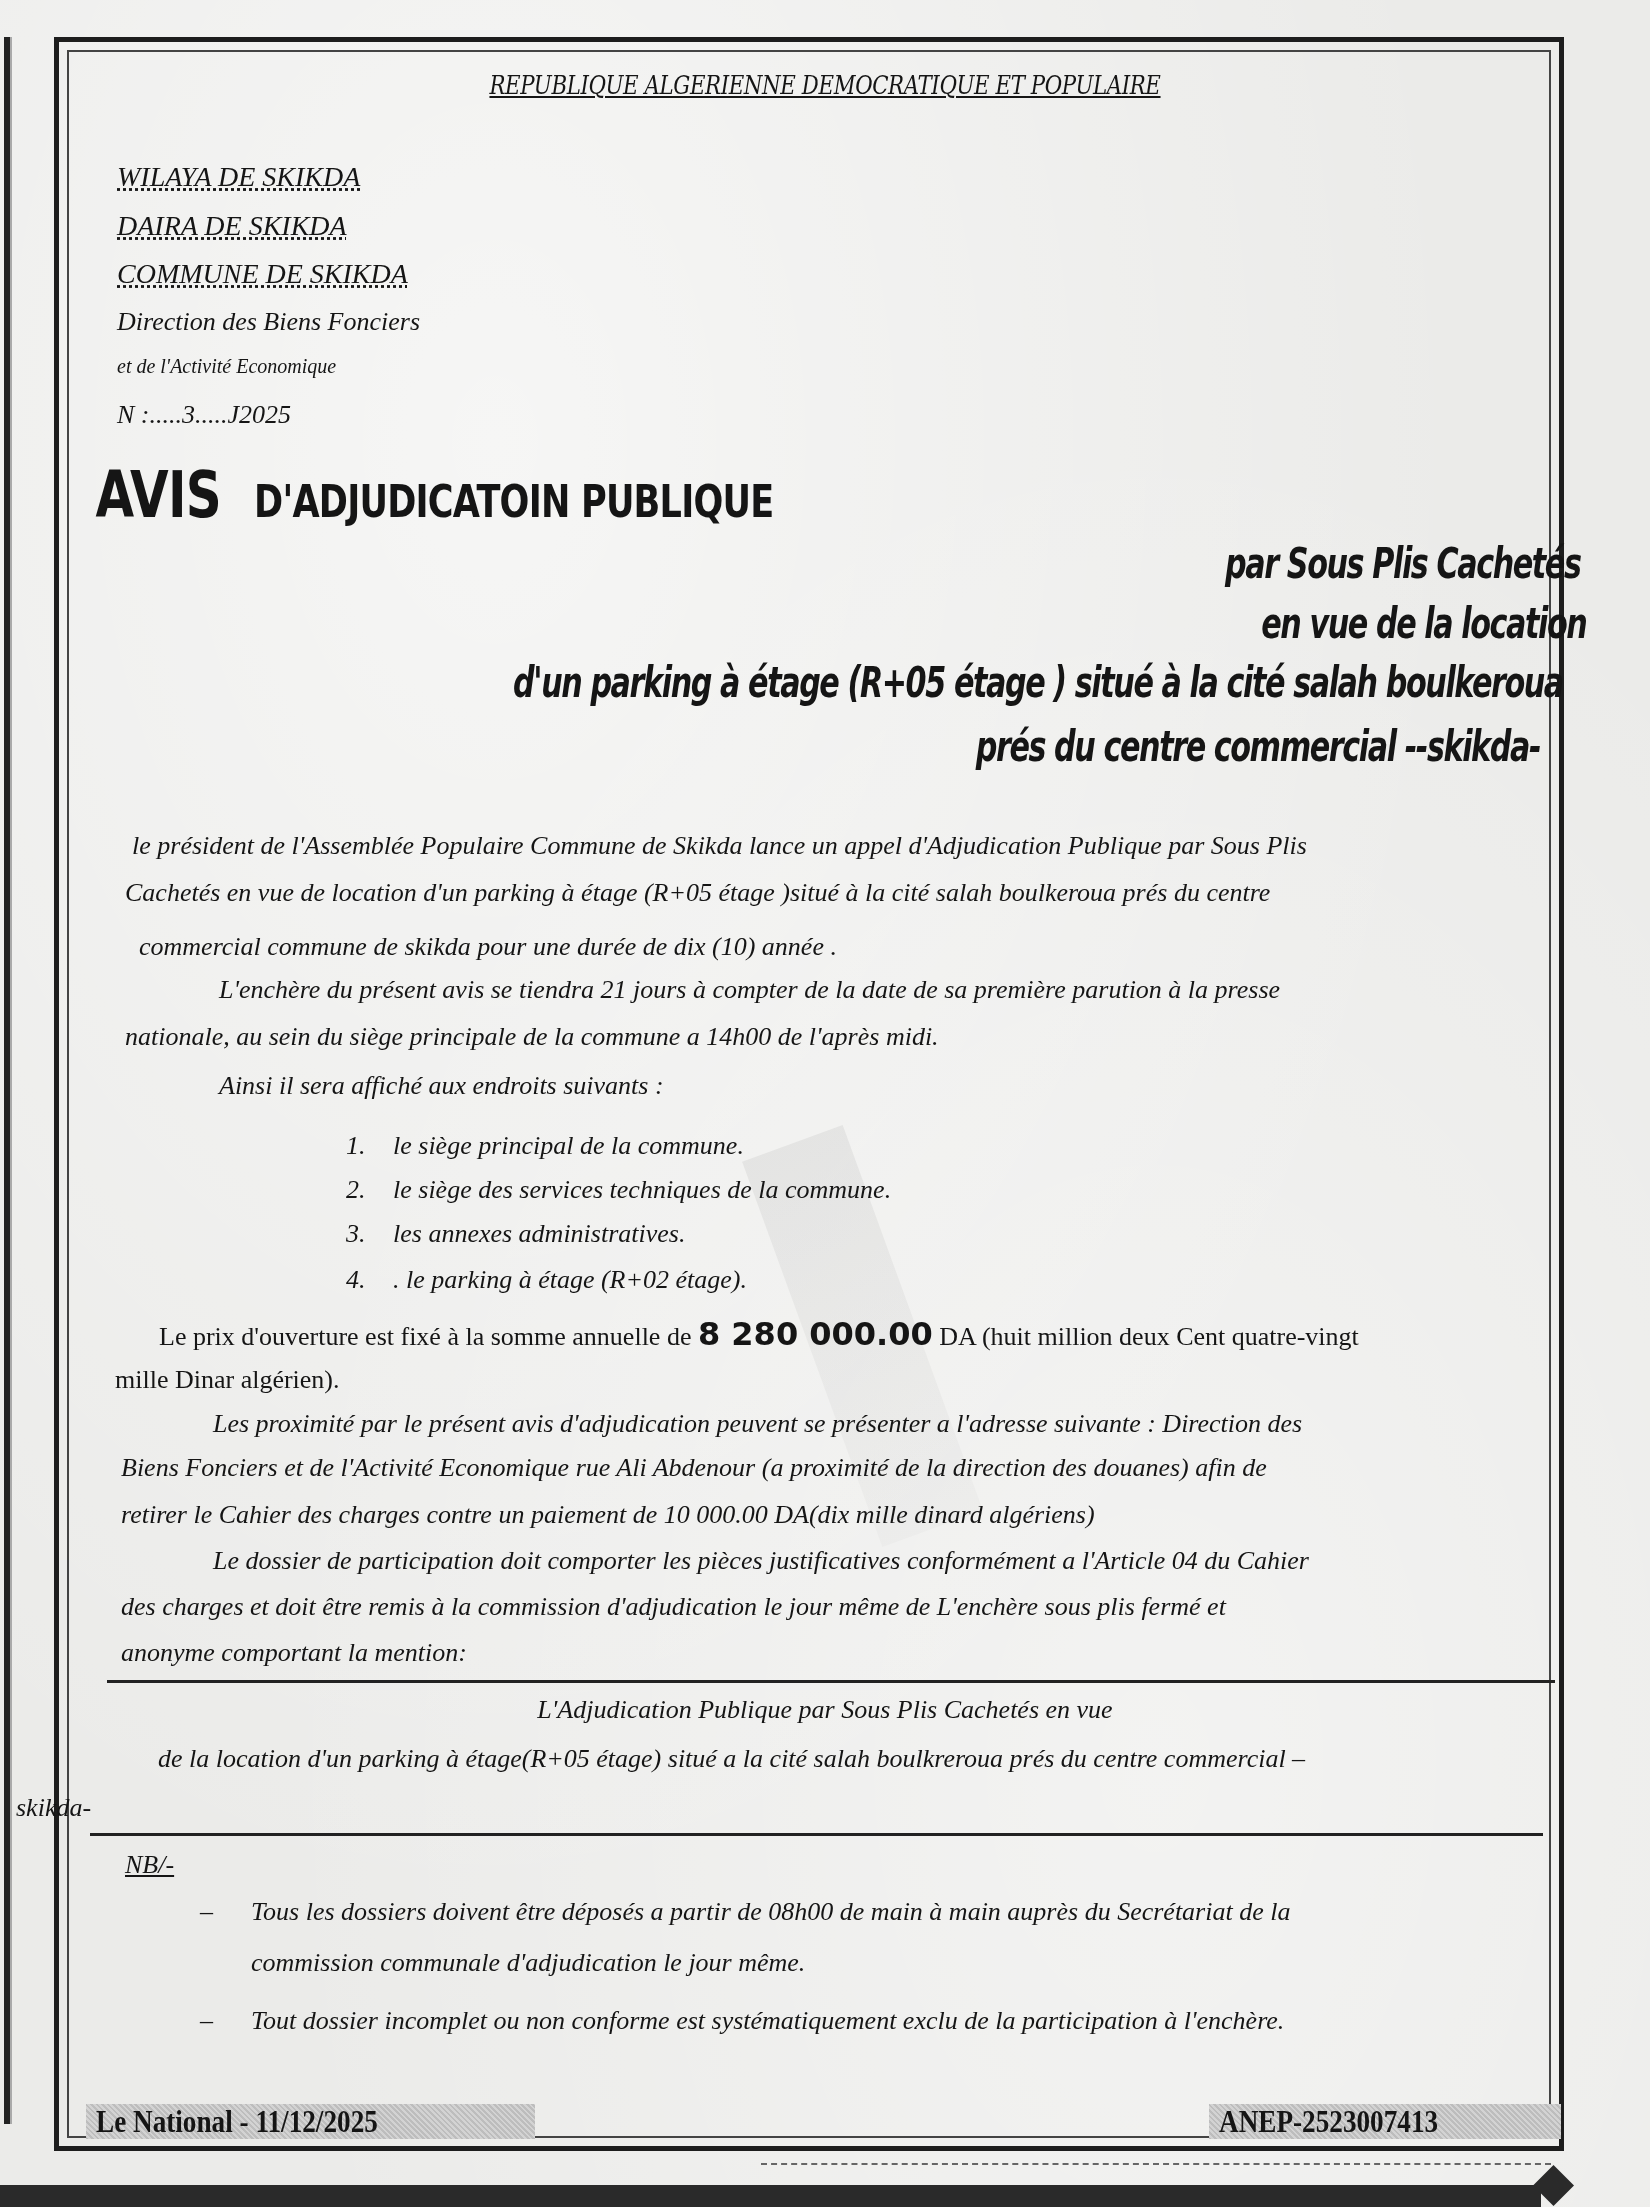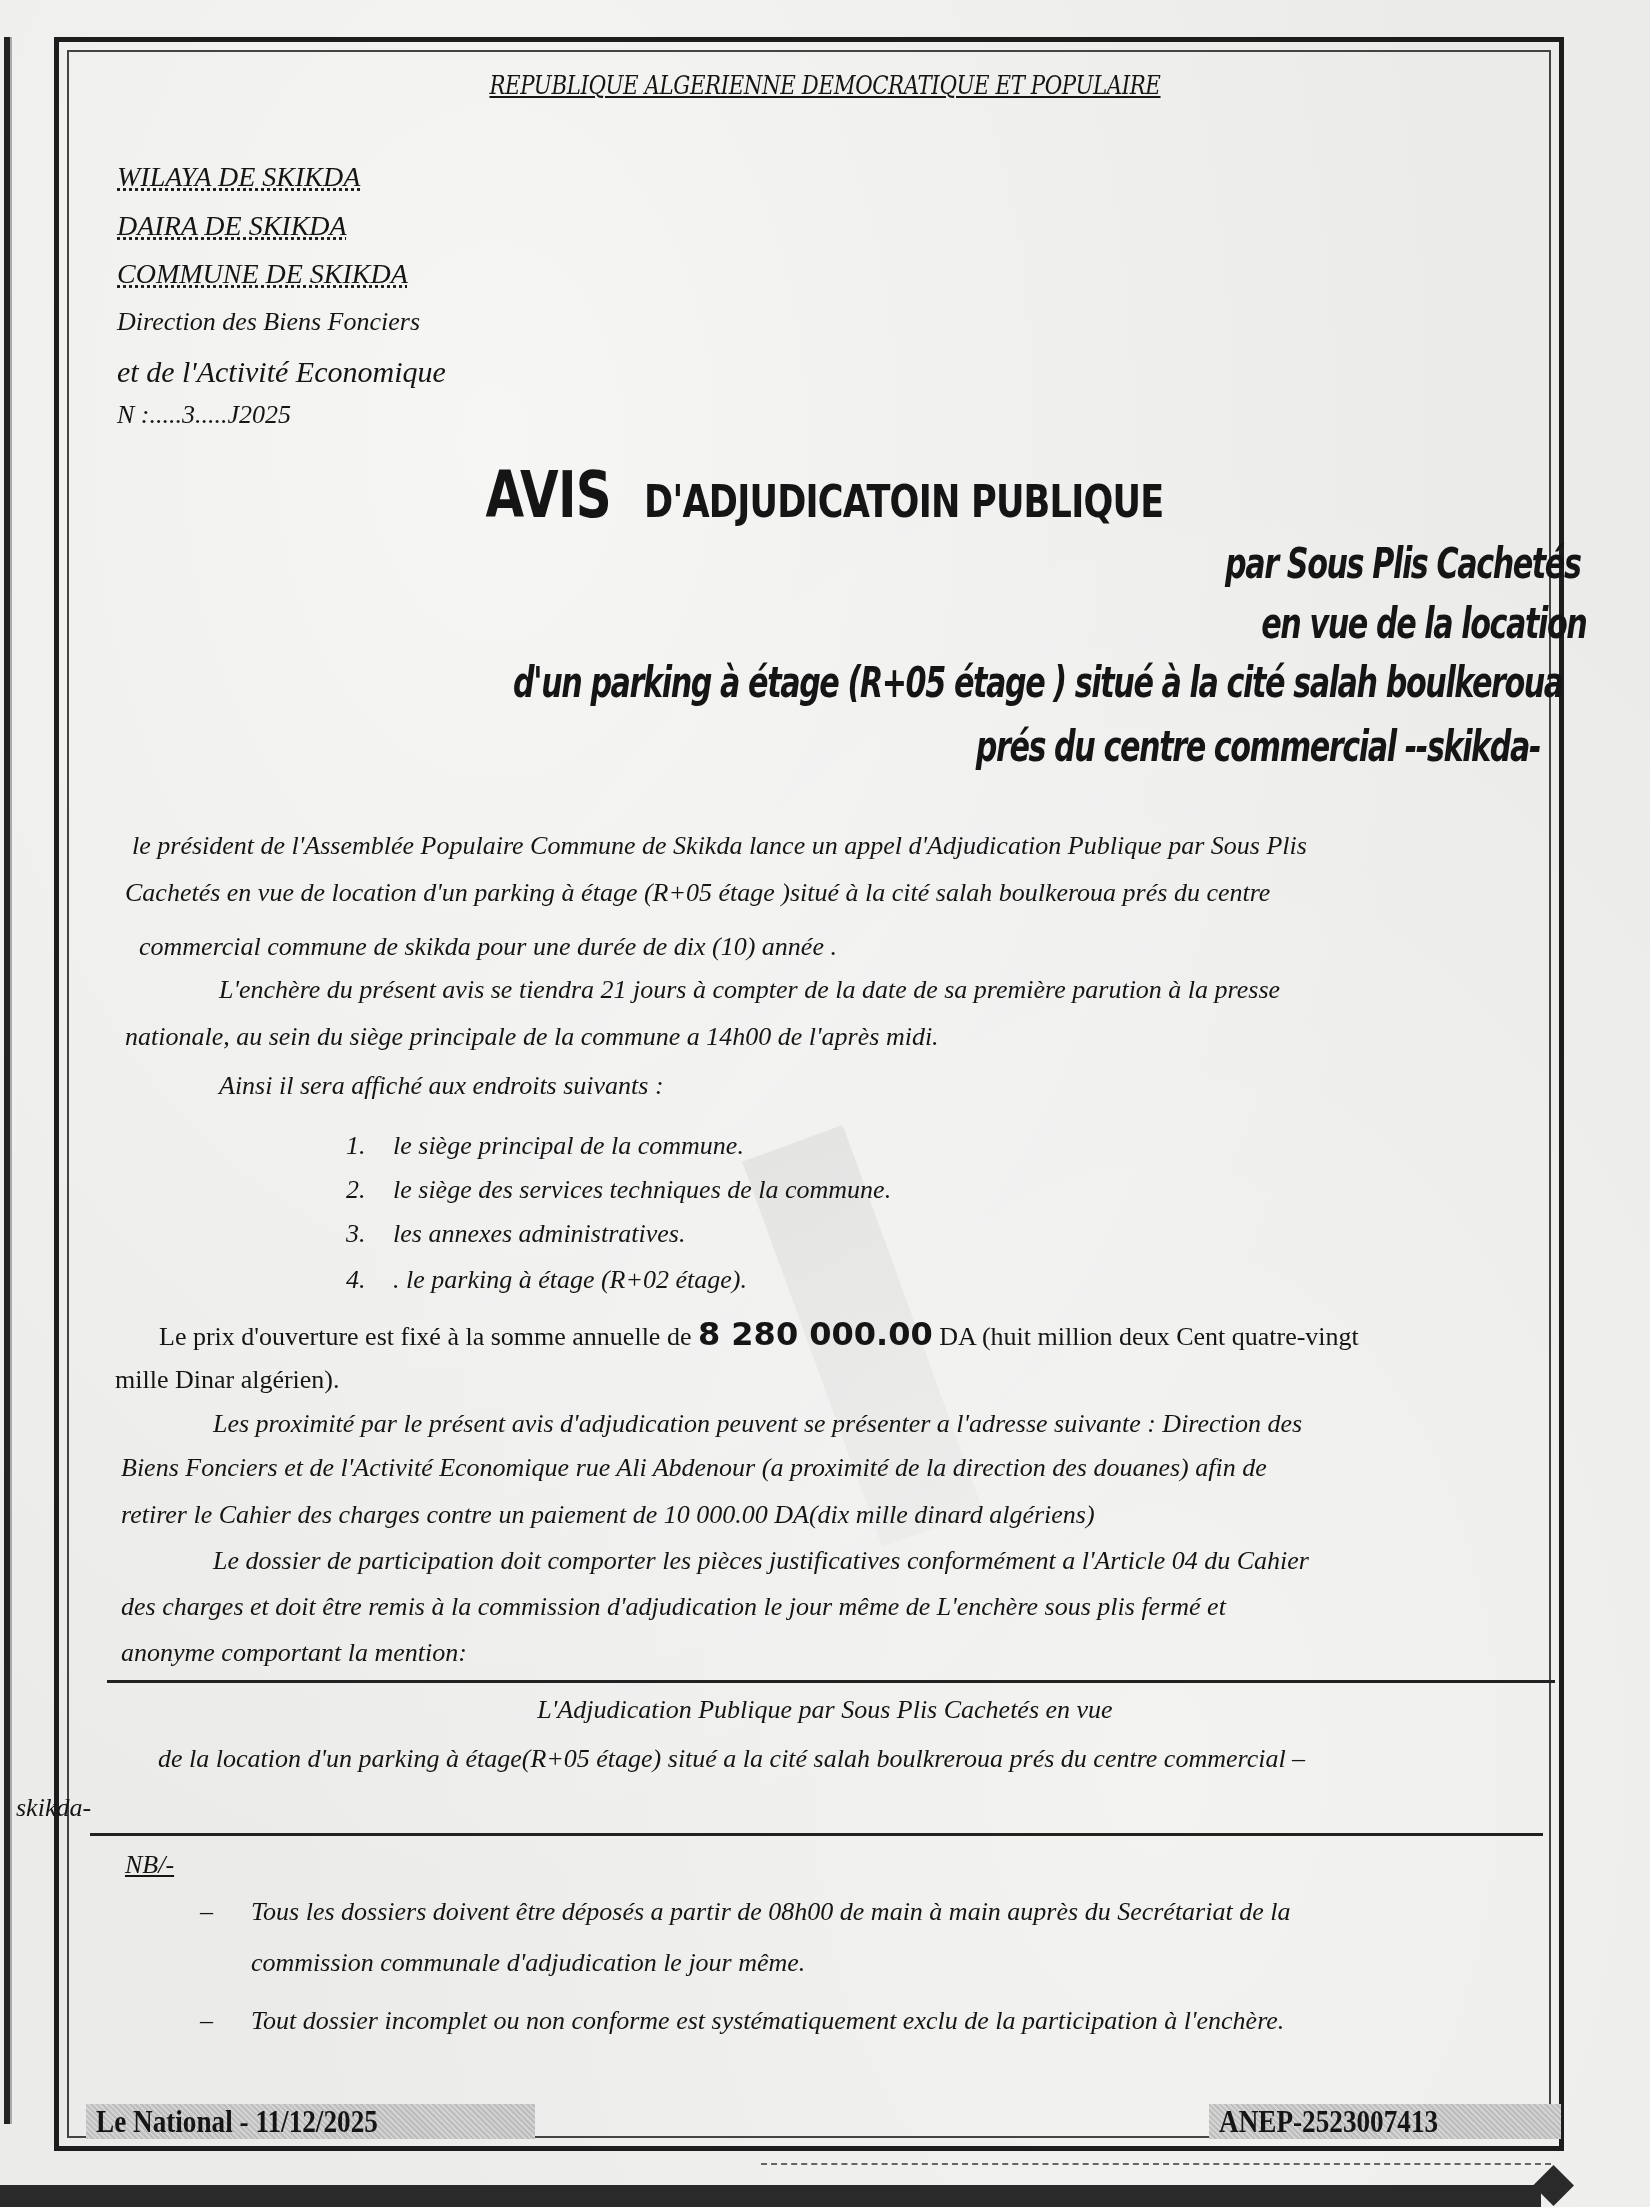--- a/index.html
+++ b/index.html
@@ -8,21 +8,21 @@
      radial-gradient(ellipse at 30% 20%, rgba(255,255,255,.55), transparent 60%),
      radial-gradient(ellipse at 70% 80%, rgba(255,255,255,.4), transparent 55%),
      #ebebe9;}
   .adj-line{position:absolute;left:3.9px;top:37px;width:5.9px;height:2087px;background:#222;border-right:2px solid #aaa;}
   .frame{position:absolute;left:54px;top:37px;width:1510px;height:2114px;border:5.9px solid #1d1d1d;box-sizing:border-box;}
   .frame-inner{position:absolute;left:7.8px;top:7.8px;right:7.8px;bottom:7.8px;border:2px solid #444;}
   .abs{position:absolute;}
   .republique{left:0;right:0;top:70px;text-align:center;font-family:"DejaVu Serif",serif;font-style:italic;font-size:26px;text-decoration:underline;letter-spacing:-0.5px;transform:scaleX(0.82);}
   .hdr{left:117px;font-family:"Liberation Serif",serif;font-style:italic;font-size:28px;}
   .hdr.u{text-decoration:underline;text-decoration-style:dotted;}
-  .title{left:0;right:0;top:458px;text-align:center;font-family:"DejaVu Sans",sans-serif;font-weight:bold;}
+  .title{left:0;right:0;top:458px;font-family:"DejaVu Sans",sans-serif;font-weight:bold;}
   .title .big{font-size:64px;display:inline-block;transform:scaleX(0.78);letter-spacing:-1px;}
   .title .big span.sm{font-size:45px;}
   .sub{left:0;right:0;text-align:right;font-family:"DejaVu Sans",sans-serif;font-weight:bold;font-style:italic;font-size:42px;text-decoration:underline;letter-spacing:-2px;}
   .sub span{display:inline-block;transform:scaleX(0.72);}
   .line{position:absolute;font-family:"Liberation Serif",serif;font-style:italic;font-size:26px;white-space:nowrap;}
   .upright{font-style:normal;}
   .price{font-family:"DejaVu Sans",sans-serif;font-weight:bold;font-style:normal;font-size:32px;}
   .rule{position:absolute;height:2.9px;background:#222;}
   .li-num{display:inline-block;width:47px;}
   .dash{display:inline-block;width:51px;}
@@ -42,21 +42,21 @@
 
 <div class="frame">
   <div class="frame-inner"></div>
 </div>
 
 <div class="abs republique">REPUBLIQUE ALGERIENNE DEMOCRATIQUE ET POPULAIRE</div>
 <div class="abs hdr u" style="top:161px">WILAYA DE SKIKDA</div>
 <div class="abs hdr u" style="top:210px">DAIRA DE SKIKDA</div>
 <div class="abs hdr u" style="top:258px">COMMUNE DE SKIKDA</div>
 <div class="abs hdr" style="top:307px;font-size:26px">Direction des Biens Fonciers</div>
-<div class="abs hdr" style="top:355px;font-size:30px">et  de l'Activité Economique</div>
+<div class="abs hdr" style="top:355px;font-size:20px">et  de l'Activité Economique</div>
 <div class="abs hdr" style="top:400px;font-size:26px">N :.....3.....J2025</div>
 
 <div class="abs title">
   <span class="big"><span>AVIS</span>&nbsp; <span class="sm">D'ADJUDICATOIN PUBLIQUE</span></span>
 </div>
 <div class="abs sub" style="top:539px"><span>par Sous Plis Cachetés</span></div>
 <div class="abs sub" style="top:599px"><span>en vue  de la location</span></div>
 <div class="abs sub" style="top:658px;left:-117px;right:-117px"><span>d'un parking à étage  (R+05 étage ) situé à la cité salah  boulkeroua</span></div>
 <div class="abs sub" style="top:722px"><span>prés du  centre  commercial --skikda-</span></div>
 

